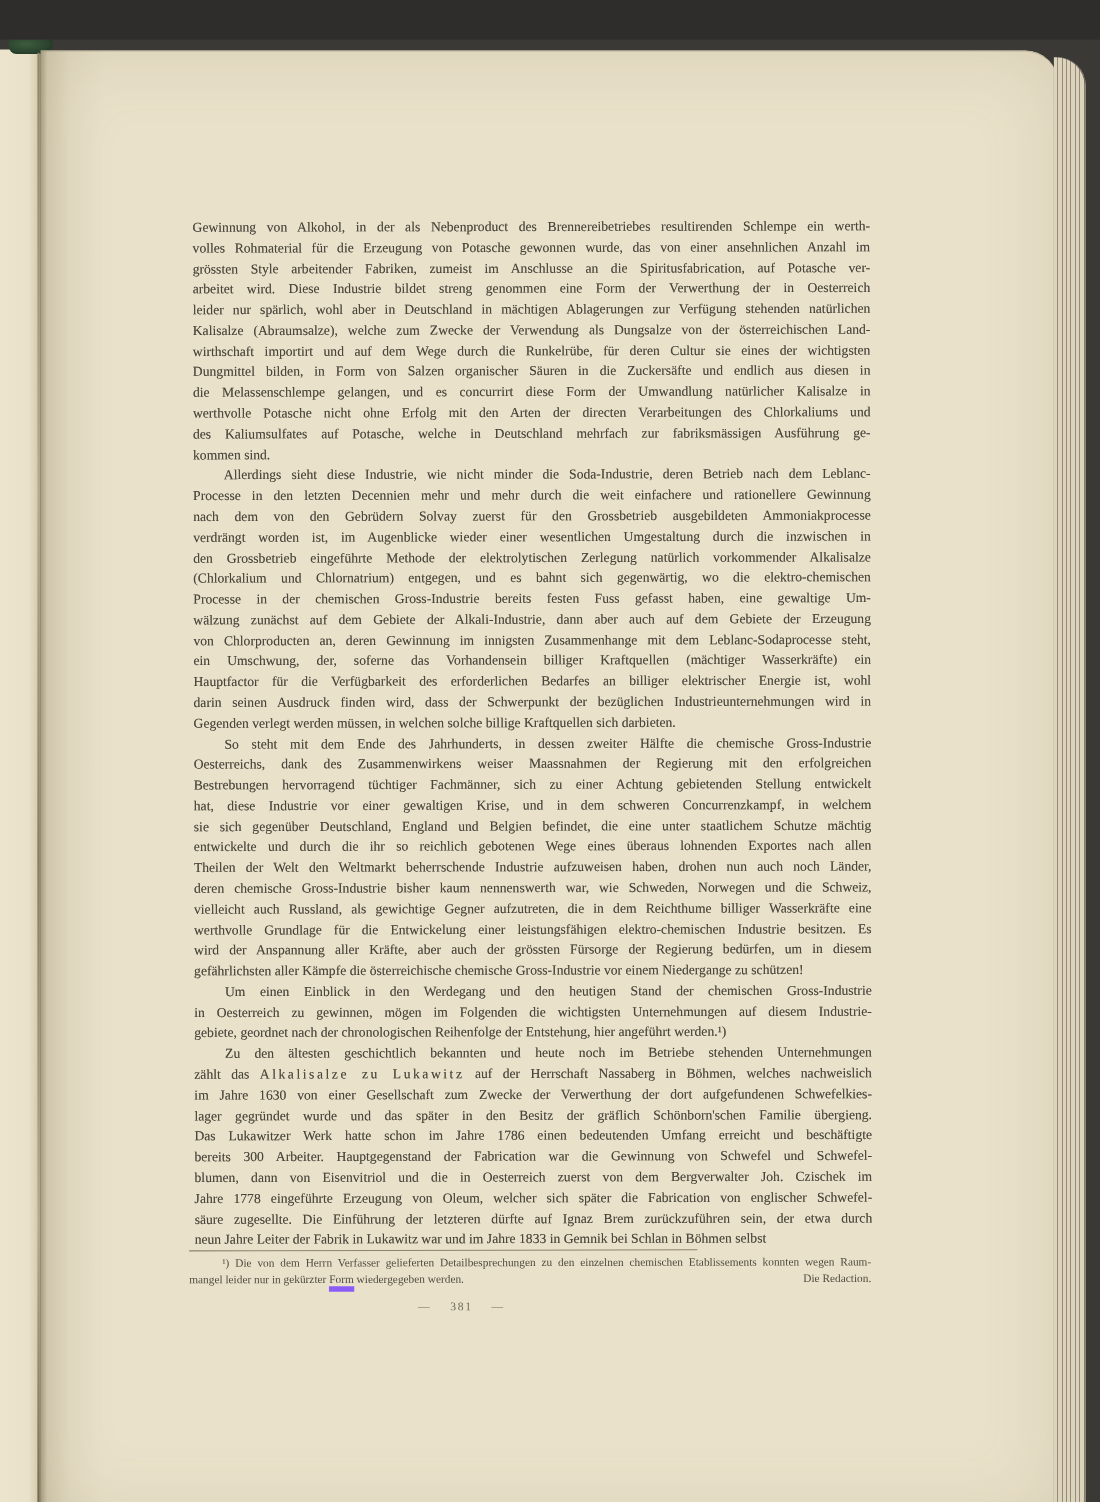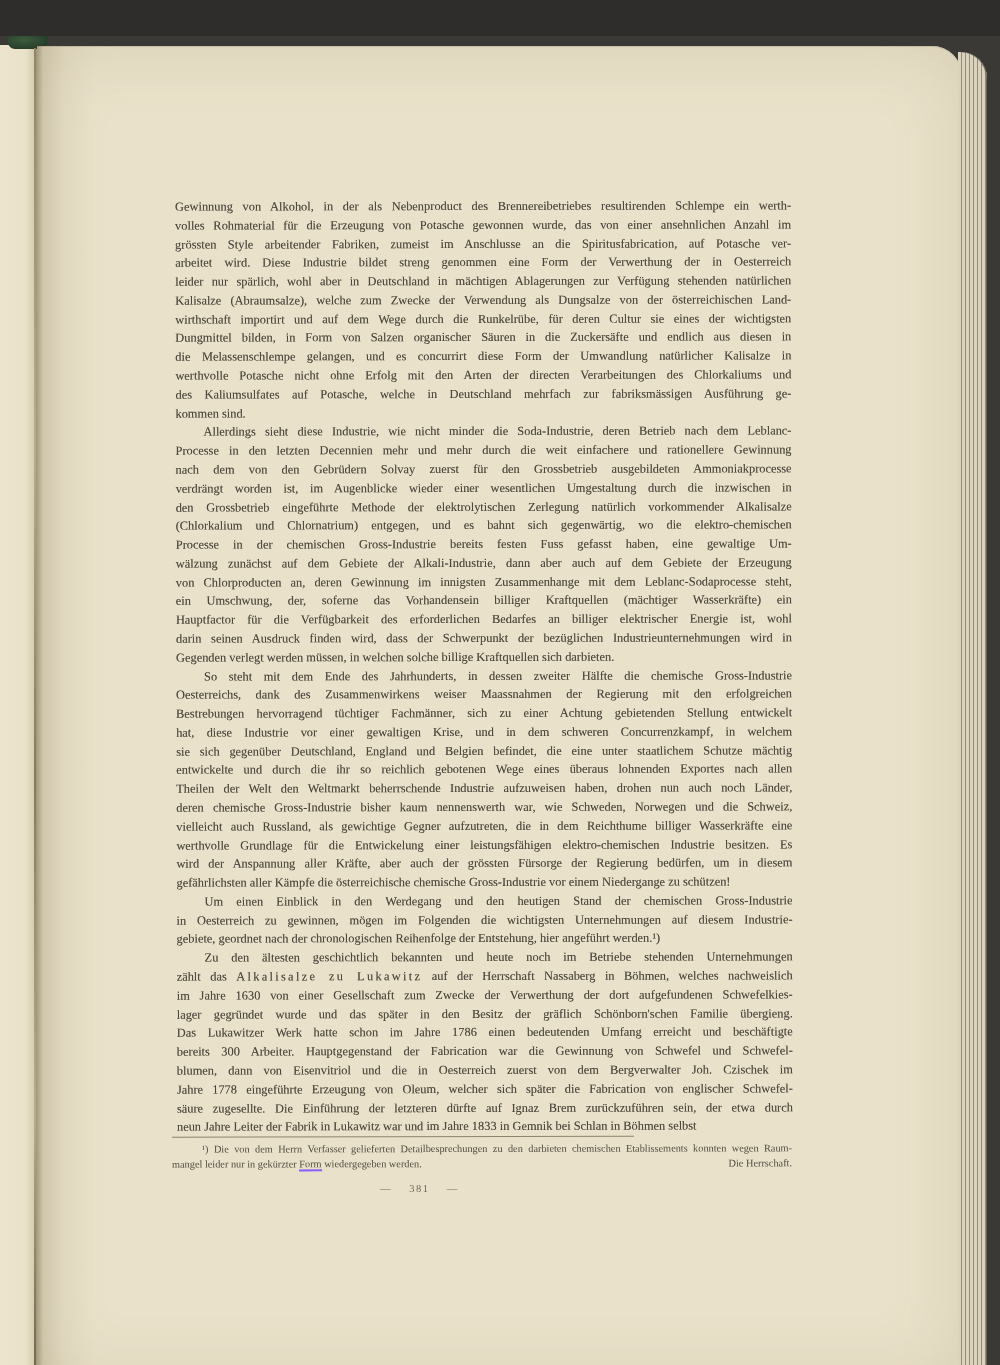--- a/index.html
+++ b/index.html
@@ -67,21 +67,21 @@
   .footnote{
     position:absolute; left:172px; top:1100px; width:620px;
     font-size:10.3px; line-height:14.6px; color:#4f4b41;
     transform:rotate(-0.12deg);
   }
   .footnote-divider{
     width:462px; height:1px; background:#8d8469; margin:0 0 5px 0;
   }
   .footnote .fn-line1{ text-align:justify; text-align-last:justify; padding-left:30px; }
   .footnote .fn-line2{ display:flex; justify-content:space-between; }
-  .pencil-underline{ border-bottom:2px solid #8b5cf6; }
+  .pencil-underline{ border-bottom:5px solid #8b5cf6; }
   .page-number{
     position:absolute; left:380px; top:1147px; width:160px;
     font-size:10.6px; color:#6e695b;
     letter-spacing:1.5px; word-spacing:13px;
     transform:rotate(-0.12deg);
   }
 </style>
 </head>
 <body>
 
@@ -154,21 +154,21 @@
         <div class="line">bereits 300 Arbeiter. Hauptgegenstand der Fabrication war die Gewinnung von Schwefel und Schwefel-</div>
         <div class="line">blumen, dann von Eisenvitriol und die in Oesterreich zuerst von dem Bergverwalter Joh. Czischek im</div>
         <div class="line">Jahre 1778 eingeführte Erzeugung von Oleum, welcher sich später die Fabrication von englischer Schwefel-</div>
         <div class="line">säure zugesellte. Die Einführung der letzteren dürfte auf Ignaz Brem zurückzuführen sein, der etwa durch</div>
         <div class="line last">neun Jahre Leiter der Fabrik in Lukawitz war und im Jahre 1833 in Gemnik bei Schlan in Böhmen selbst</div>
       </div>
     </div>
 
   <div class="footnote">
     <div class="footnote-divider"></div>
-    <div class="fn-line1">¹) Die von dem Herrn Verfasser gelieferten Detailbesprechungen zu den  darbieten chemischen Etablissements konnten wegen Raum-</div>
+    <div class="fn-line1">¹) Die von dem Herrn Verfasser gelieferten Detailbesprechungen zu den  einzelnen chemischen Etablissements konnten wegen Raum-</div>
     <div class="fn-line2">
       <span id="fn-left">mangel leider nur in gekürzter <span class="pencil-underline">Form</span> wiedergegeben werden.</span>
-      <span>Die Herrschaft.</span>
+      <span>Die Redaction.</span>
     </div>
   </div>
 
   <div class="page-number">— 381 —</div>
 </div>
 
 </body></html>

